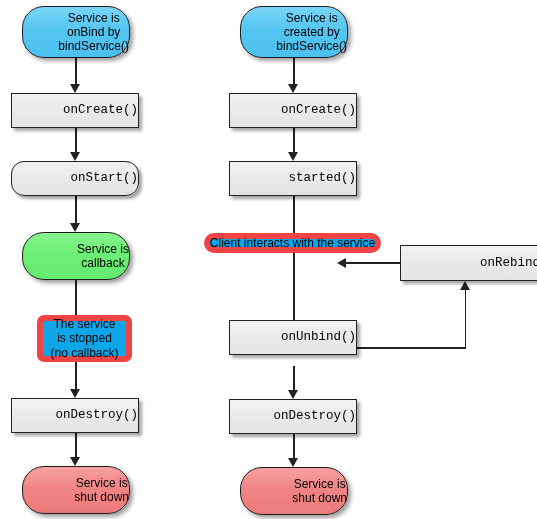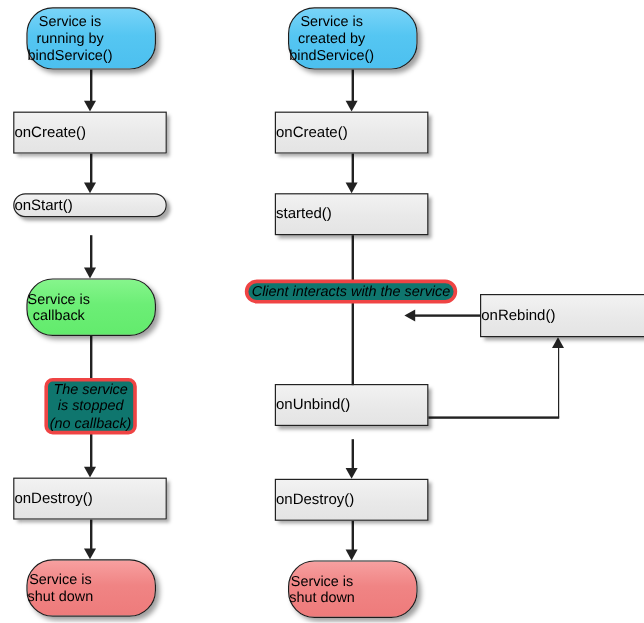--- a/index.html
+++ b/index.html
@@ -20,32 +20,33 @@
     left: 0; top: 0;
     width: 537px;
     height: 519px;
   }
   
   .node {
     position: absolute;
     box-sizing: border-box;
     display: flex;
     align-items: center;
-    justify-content: flex-start;
+    justify-content: flex-end;
     text-align: center;
     color: #000000;
     line-height: 1.18;
     z-index: 3;
   }
   
   .box {
     border: 1px solid #222222;
     background: linear-gradient(to bottom, #f2f2f2 0%, #e9e9e9 55%, #e4e4e4 100%);
     box-shadow: 3px 3px 3px rgba(0,0,0,0.35);
     font-size: 12.5px;
+    font-family: Liberation Mono, monospace;
   }
   
   .capsule {
     border: 1px solid #1d1d1d;
     border-radius: 22px;
     box-shadow: 3px 3px 4px rgba(0,0,0,0.38);
     font-size: 12px;
     font-weight: 400;
   }
   .capsule.blue  { background: linear-gradient(to bottom,#79d4f8 0%, #55c6f2 45%, #4cc0ef 100%); }
@@ -53,24 +54,23 @@
   .capsule.red   { background: linear-gradient(to bottom,#f7a0a0 0%, #f08484 45%, #ee7b7b 100%); }
 
   
   .note {
     position: absolute;
     box-sizing: border-box;
     display: flex;
     align-items: center;
     justify-content: center;
     text-align: center;
-    border: 3px solid #ef4444;
+    border: 6px solid #ef4444;
     border-radius: 7px;
-    background: #0f766e;
-    font-style: italic;
+    background: #0ea5e9;
     font-size: 12px;
     color: #000000;
     line-height: 1.2;
     z-index: 4;
   }
   .note.pill { border-radius: 11px; white-space: nowrap; }
 
   
   .edge {
     position: absolute;
@@ -103,53 +103,53 @@
   .lbl { pointer-events: none; }
 </style>
 </head>
 <body>
 
 <div id="diagram">
 
   <div class="node capsule blue" style="left:22px; top:6px; width:108px; height:52px;">
     <div>
       <span class="lbl">Service is</span><br>
-      <span class="lbl">running by</span><br>
+      <span class="lbl">onBind by</span><br>
       <span class="lbl">bindService()</span>
     </div>
   </div>
 
   <div class="edge v" style="left:75px; top:58px; height:28px;"></div>
   <div class="arrow down" style="left:70px; top:84px;"></div>
 
   <div class="node box" style="left:11px; top:93px; width:128px; height:35px;">
     <span class="lbl">onCreate()</span>
   </div>
 
   <div class="edge v" style="left:75px; top:128px; height:26px;"></div>
   <div class="arrow down" style="left:70px; top:152px;"></div>
 
-  <div class="node box" style="left:11px; top:161px; width:128px; height:20px;border-radius:13px;">
+  <div class="node box" style="left:11px; top:161px; width:128px; height:35px;border-radius:13px;">
     <span class="lbl">onStart()</span>
   </div>
 
   <div class="edge v" style="left:75px; top:196px; height:28px;"></div>
   <div class="arrow down" style="left:70px; top:223px;"></div>
 
   <div class="node capsule green" style="left:22px; top:232px; width:108px; height:48px;">
     <div>
       <span class="lbl">Service is</span><br>
       <span class="lbl">callback</span>
     </div>
   </div>
 
   <div class="edge v" style="left:75px; top:280px; height:112px;"></div>
   <div class="arrow down" style="left:70px; top:389px;"></div>
 
-  <div class="note" style="left:37px; top:315px; width:77px; height:47px;align-items:center;">
+  <div class="note" style="left:37px; top:315px; width:95px; height:47px;align-items:center;">
     <div>
       <span class="lbl">The service</span><br>
       <span class="lbl">is stopped</span><br>
       <span class="lbl">(no callback)</span>
     </div>
   </div>
 
   <div class="node box" style="left:11px; top:398px; width:128px; height:35px;">
     <span class="lbl">onDestroy()</span>
   </div>

